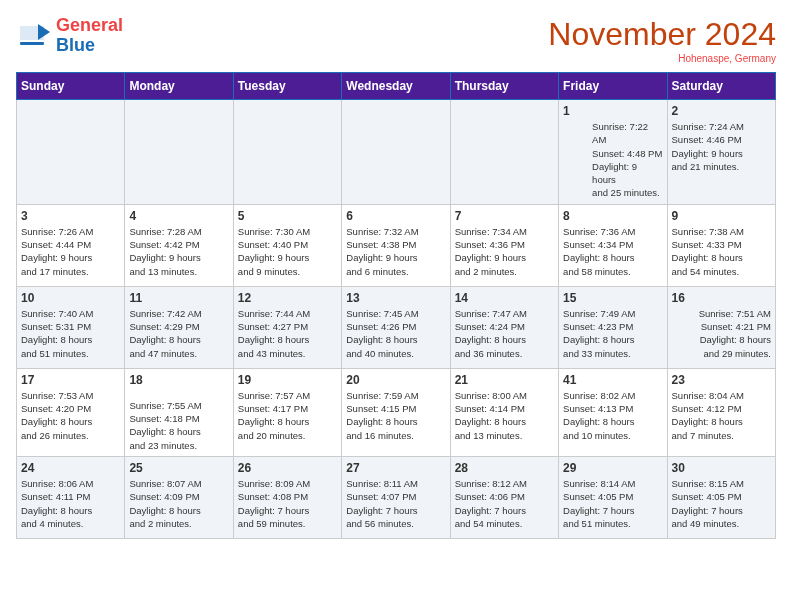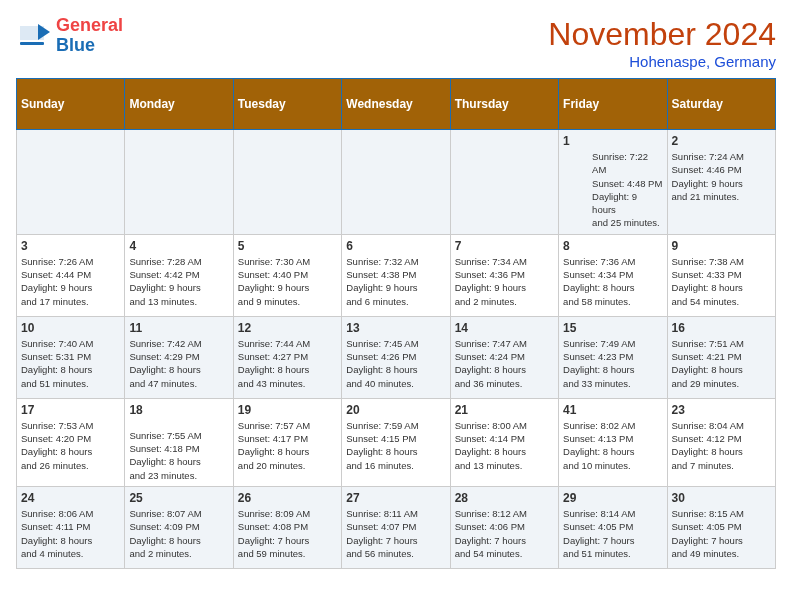--- a/index.html
+++ b/index.html
@@ -42,34 +42,34 @@
     }
     .title-area {
       text-align: right;
     }
     .month-title {
       font-size: 32px;
       font-weight: normal;
       color: #c2410c;
     }
     .subtitle {
-      font-size: 15px;
-      color: #1d4ed8;
+      font-size: 10px;
+      color: #ef4444;
     }
     table {
       width: 100%;
       border-collapse: collapse;
       table-layout: fixed;
     }
     thead tr th {
-      background: #a16207;
+      background: #4c1d95;
       color: #fff;
       font-size: 12px;
       font-weight: bold;
-      padding: 18px 4px;
+      padding: 6px 4px;
       text-align: left;
       border: 1px solid #1a6db5;
     }
     tbody tr td {
       border: 1px solid #ccc;
       vertical-align: top;
       padding: 4px;
       font-size: 10px;
       color: #333;
       height: 82px;
@@ -242,21 +242,21 @@
         </td>
         <td>
           <span class="day-number">15</span>
           <div class="day-info" style="white-space: pre-line;">Sunrise: 7:49 AM
 Sunset: 4:23 PM
 Daylight: 8 hours
 and 33 minutes.</div>
         </td>
         <td>
           <span class="day-number">16</span>
-          <div class="day-info" style="white-space: pre-line;">Sunrise: 7:51 AM
+          <div class="day-info" style="white-space: pre-line; text-align: right;">Sunrise: 7:51 AM
 Sunset: 4:21 PM
 Daylight: 8 hours
 and 29 minutes.</div>
         </td>
       </tr>
       <tr>
         <td>
           <span class="day-number">17</span>
           <div class="day-info" style="white-space: pre-line;">Sunrise: 7:53 AM
 Sunset: 4:20 PM

